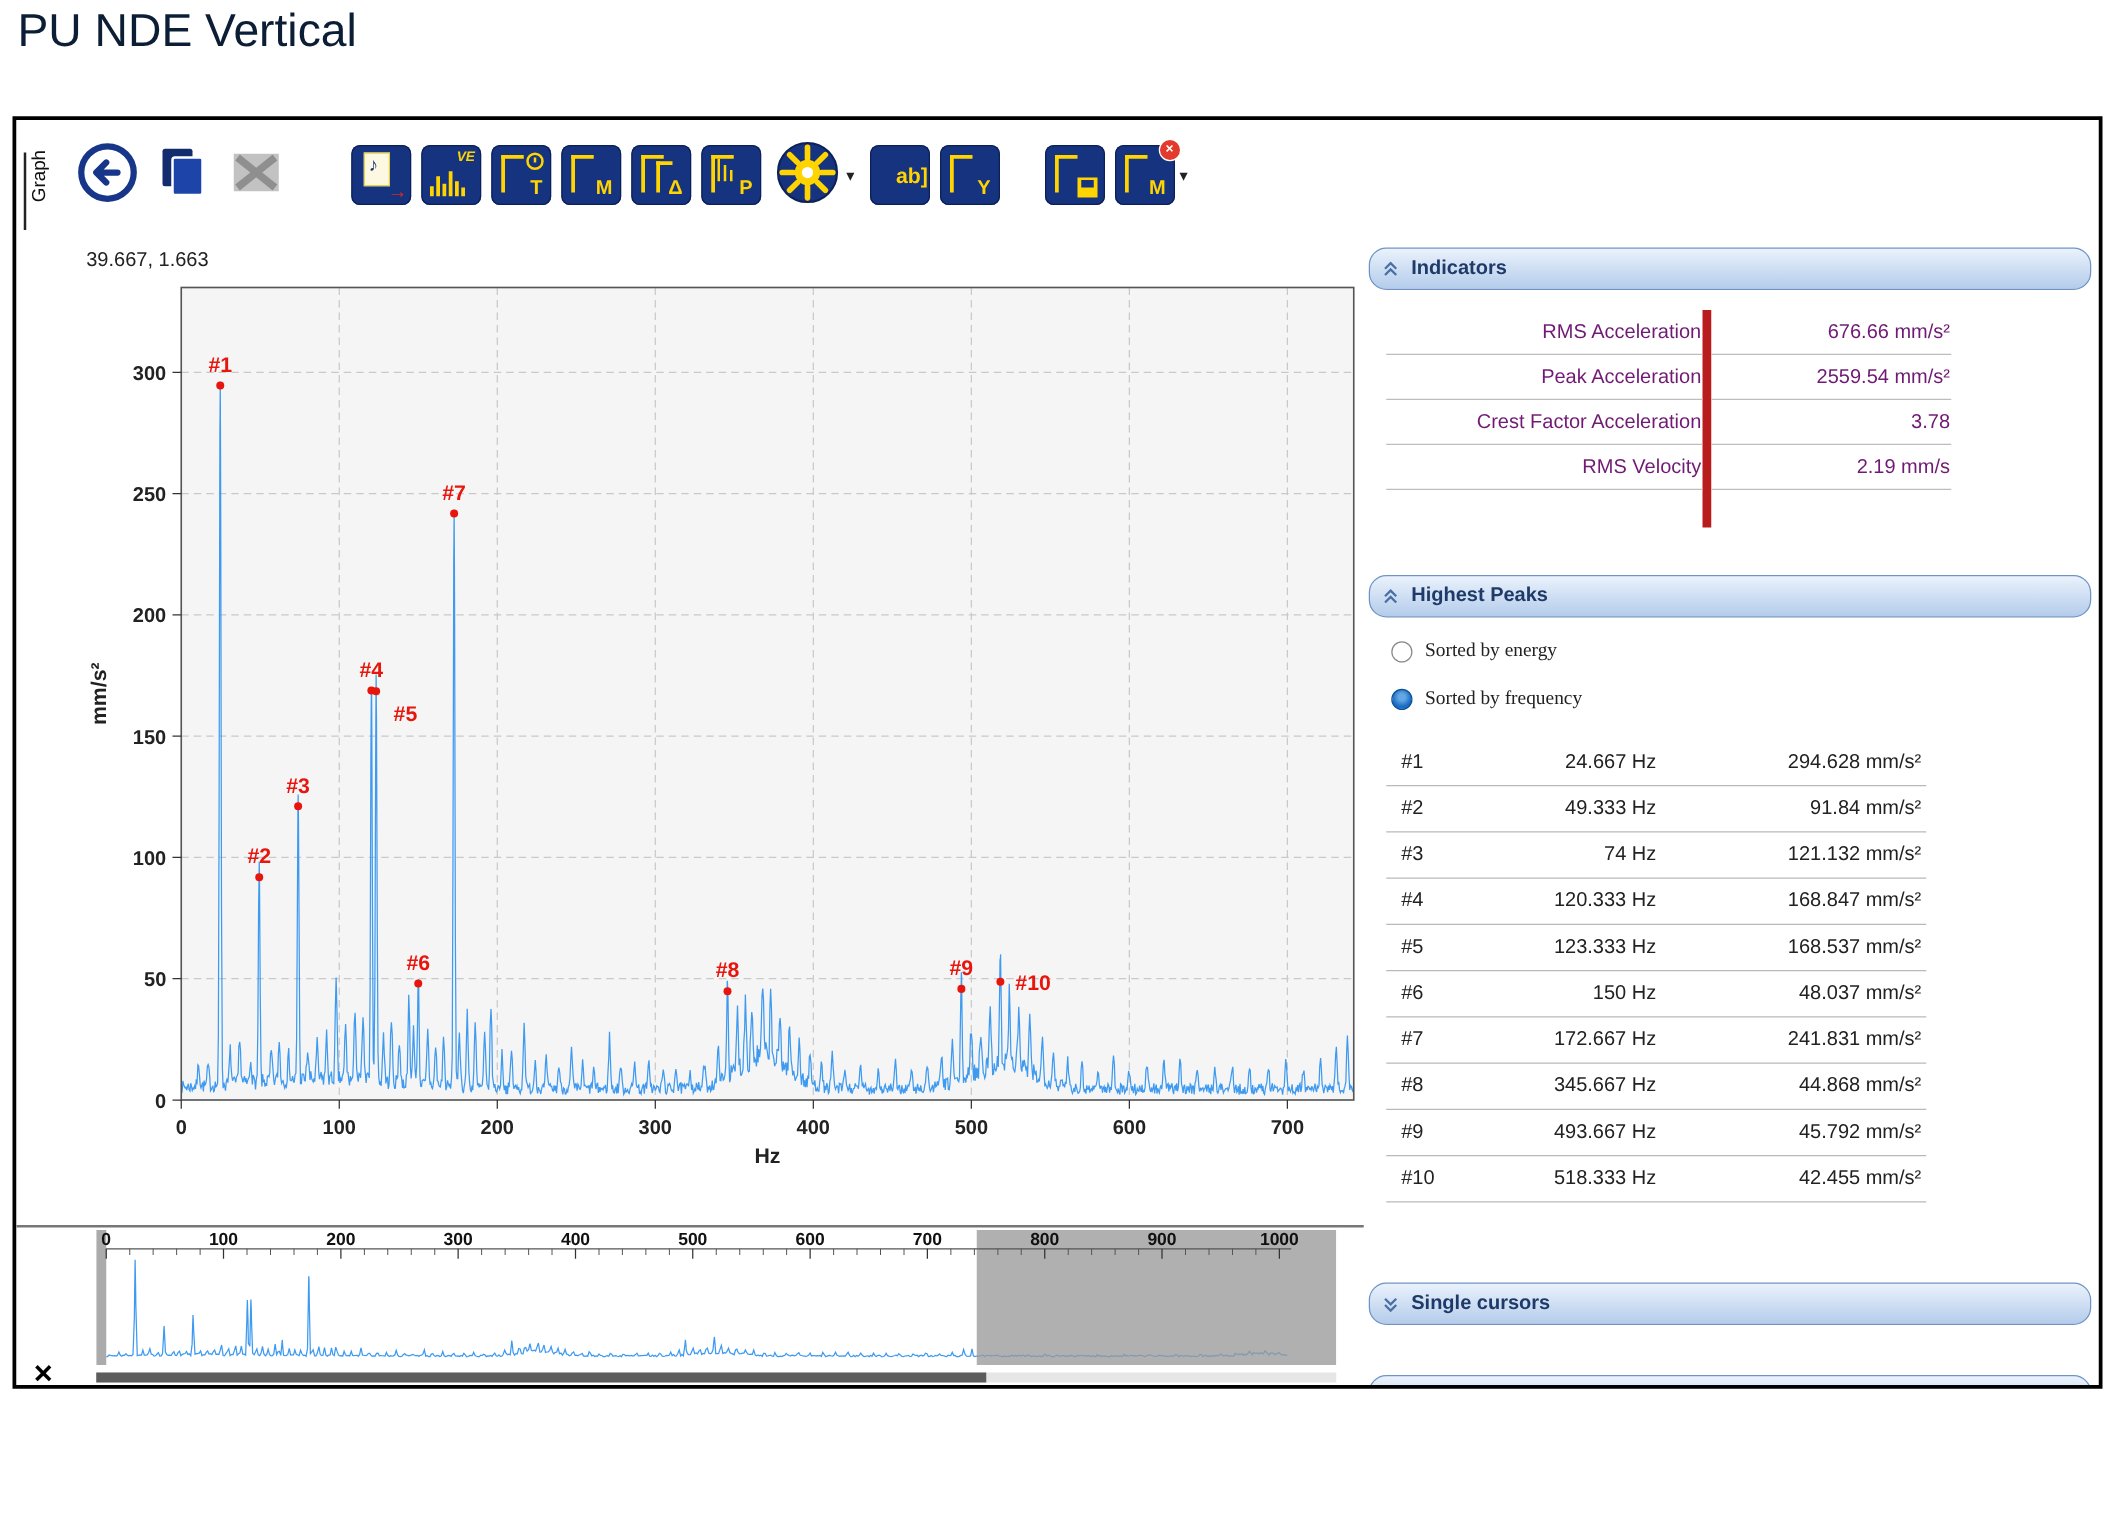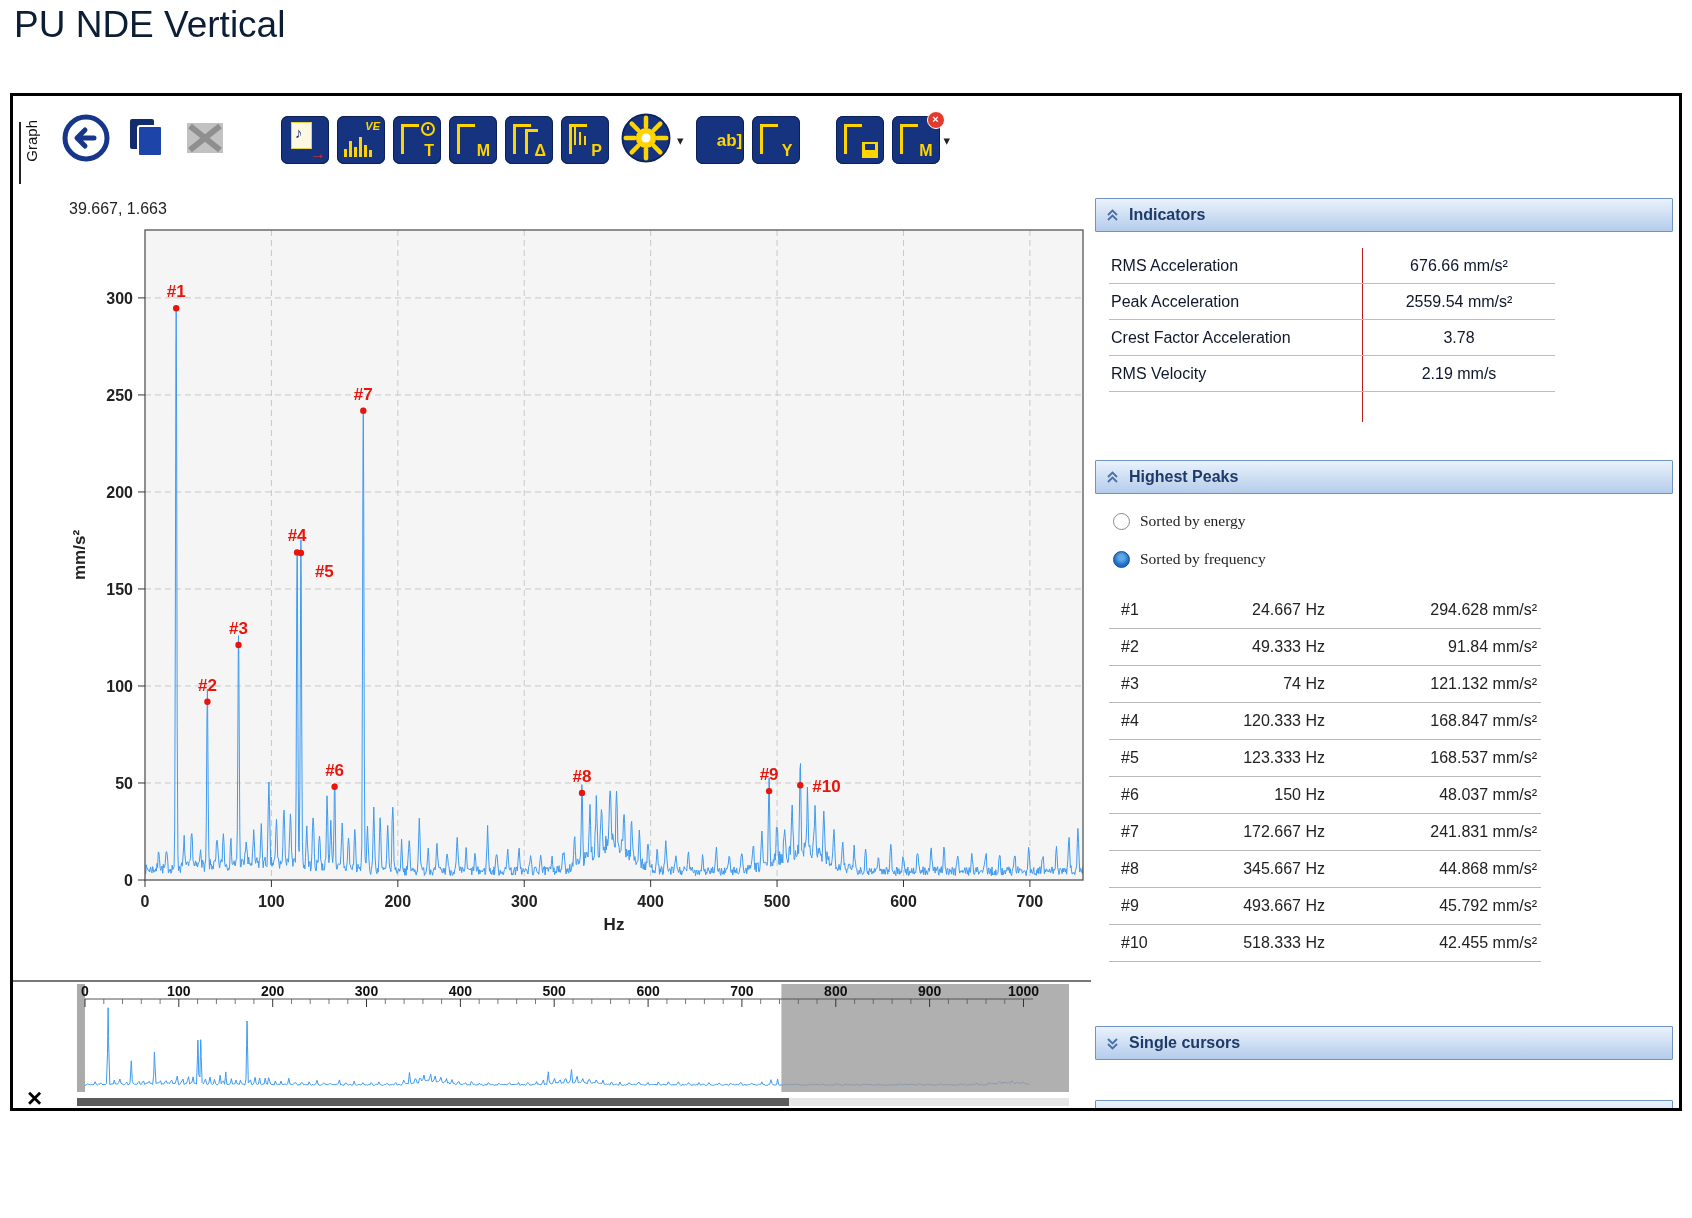--- a/index.html
+++ b/index.html
@@ -56,30 +56,30 @@
 
   .nav-sep{position:absolute;left:0;top:884px;width:1078px;height:0;border-top:2px solid #777;}
   .navigator{position:absolute;left:64px;top:886px;width:992px;height:112px;}
   .close-x{position:absolute;left:14px;top:992px;font-size:20px;font-weight:bold;color:#000;cursor:pointer;}
   .close-x::after{content:"×";font-size:26px;line-height:20px;}
   .scrollbar{position:absolute;left:64px;top:1002px;width:992px;height:8px;background:#e6e6e6;}
   .scroll-thumb{width:712px;height:8px;background:#5c5c5c;cursor:pointer;}
 
   
   .right-col{position:absolute;left:1082px;top:102px;width:578px;}
-  .panel-header{height:34px;background:linear-gradient(#eaf2fc,#b4cceb);border:1px solid #6f94c4;border-radius:1px;display:flex;align-items:center;padding-left:10px;box-sizing:border-box;font-weight:bold;font-size:16px;color:#1e3a68;cursor:pointer;}
+  .panel-header{height:34px;background:linear-gradient(#eaf2fc,#b4cceb);border:1px solid #6f94c4;border-radius:14px;display:flex;align-items:center;padding-left:10px;box-sizing:border-box;font-weight:bold;font-size:16px;color:#1e3a68;cursor:pointer;}
   .panel-header .chev{display:flex;margin-right:10px;}
   #indicators-panel{margin-bottom:38px;}
   #peaks-panel{margin-bottom:48px;}
   #single-panel{margin-bottom:40px;}
 
   .ind-table{border-collapse:collapse;margin:16px 0 0 14px;}
-  .ind-table td{border-bottom:1px solid #bdbdbd;height:33px;font-size:16px;color:#0f172a;}
+  .ind-table td{border-bottom:1px solid #bdbdbd;height:33px;font-size:16px;color:#701a75;text-align:right;}
   .ind-label{width:250px;padding-left:2px;}
-  .ind-value{border-left:1px solid #b91c1c;width:190px;text-align:center;color:#222;}
+  .ind-value{border-left:7px solid #b91c1c;width:190px;text-align:center;color:#222;}
   .ind-table tr.empty td{border-bottom:none;height:28px;}
 
   .peaks-body{padding:8px 0 16px 0;}
   .radio-row{display:flex;align-items:center;height:38px;margin-left:18px;font-size:15.5px;color:#222;cursor:pointer;font-family:Liberation Serif, serif;}
   .radio{width:17px;height:17px;border-radius:50%;border:1px solid #8a8a8a;background:#fff;margin-right:10px;box-sizing:border-box;}
   .radio.sel{border:1px solid #0d4f94;background:radial-gradient(circle at 50% 38%, #64a7e4 0 22%, #1a6ec5 62%);}
   .peaks-list{margin:14px 0 0 14px;width:432px;}
   .peak-row{display:flex;height:36px;line-height:35px;border-bottom:1px solid #b9b9b9;font-size:16px;color:#222;cursor:pointer;}
   .pk-rank{width:62px;padding-left:12px;}
   .pk-freq{width:142px;text-align:right;}

